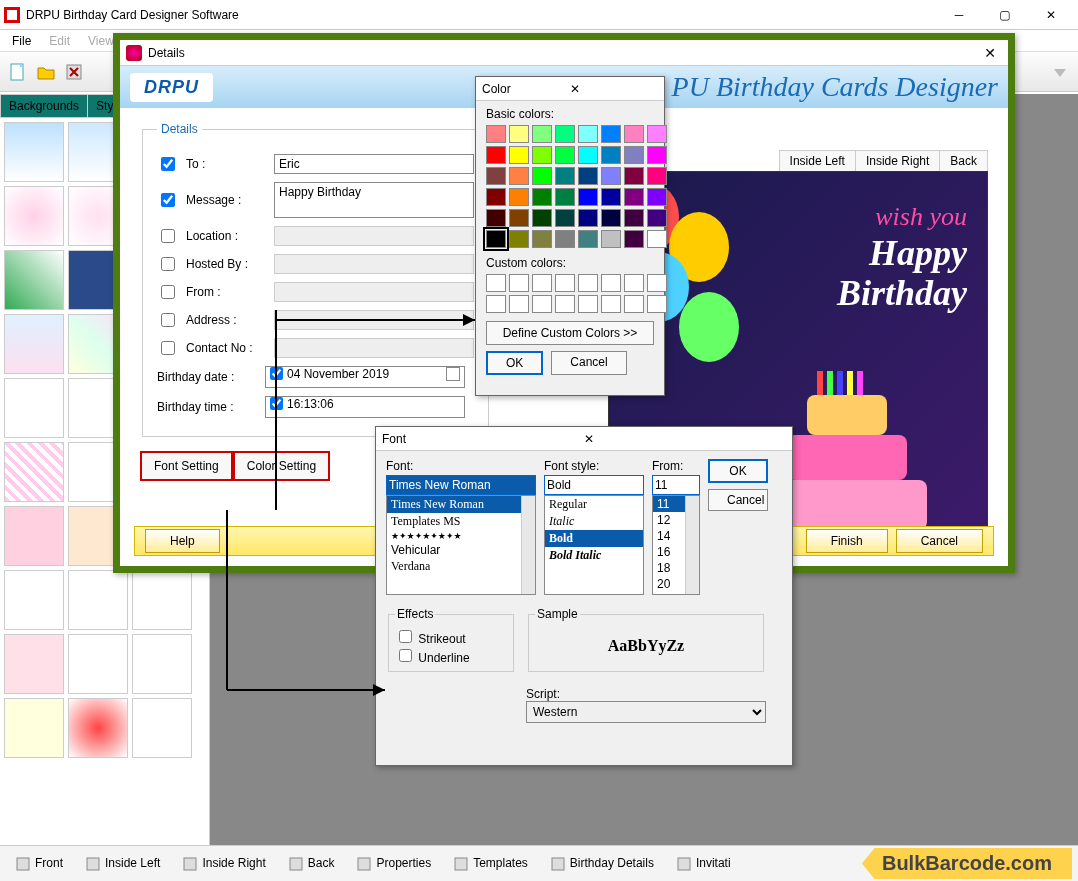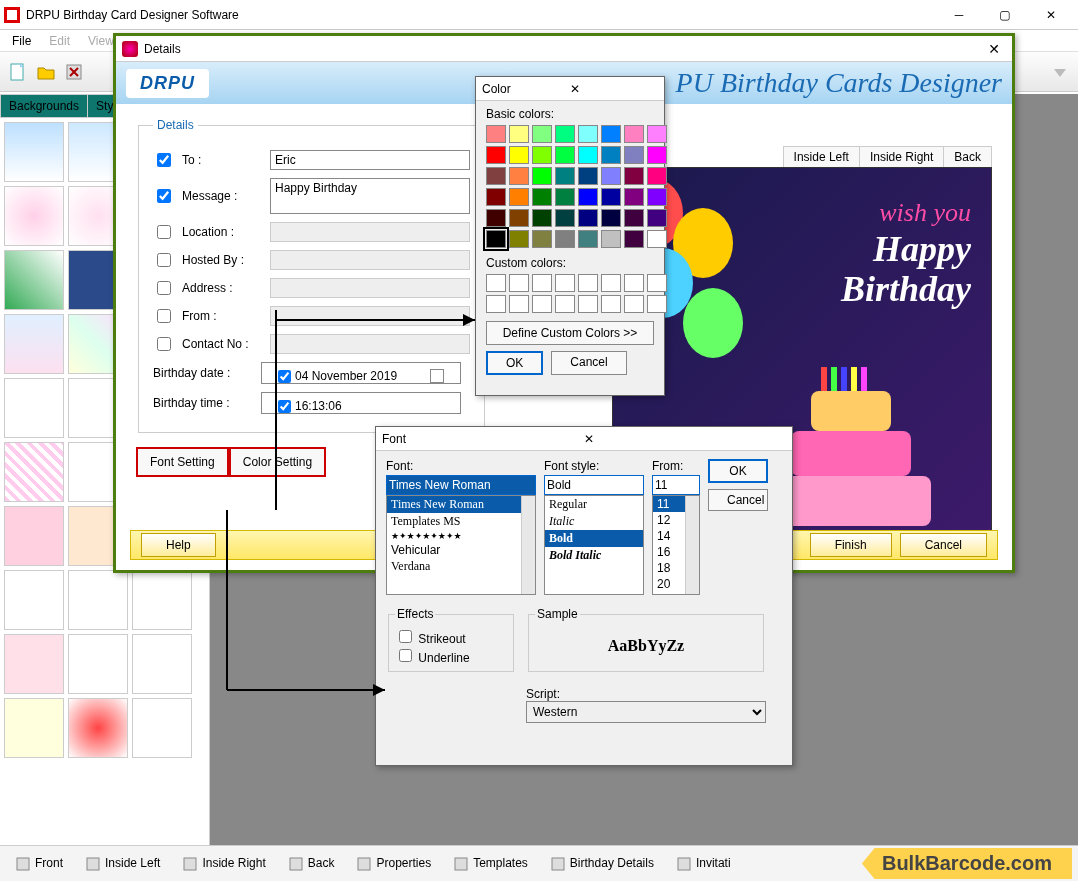--- a/index.html
+++ b/index.html
@@ -17,39 +17,39 @@
 .sidebar { position: absolute; left: 0; top: 0; width: 210px; bottom: 0; background: #fff; border-right: 1px solid #ccc; }
 .sidebar-tabs { display: flex; border-bottom: 1px solid #ccc; }
 .sidebar-tabs div { padding: 4px 8px; border: 1px solid #ccc; border-bottom: none; margin-right: -1px; background: #0f766e; }
 .thumbs { display: flex; flex-wrap: wrap; padding: 4px; gap: 4px; overflow: hidden; }
 .thumb { width: 60px; height: 60px; background: linear-gradient(135deg,#e0f0ff,#fde0f0); border: 1px solid #ccc; }
 .bottombar { position: absolute; bottom: 0; left: 0; right: 0; height: 36px; background: #f4f4f4; border-top: 1px solid #ccc; display: flex; align-items: center; padding: 0 6px; gap: 4px; }
 .bottombar .bbtn { display: flex; align-items: flex-start; gap: 4px; padding: 4px 8px; border: 1px solid transparent; cursor: pointer; }
 .bottombar .logo { margin-left: auto; font-weight: bold; font-size: 20px; color: #444; background: #ffd24d; padding: 4px 20px; clip-path: polygon(6% 0,100% 0,100% 100%,6% 100%,0 50%); }
 
 
-.details-window { position: absolute; left: 113px; top: 33px; width: 902px; height: 540px; background: #fff; border: 3px solid #4d7c0f; box-shadow: 2px 2px 6px rgba(0,0,0,.3); }
+.details-window { position: absolute; left: 113px; top: 33px; width: 902px; height: 540px; background: #fff; border: 7px solid #4d7c0f; box-shadow: 2px 2px 6px rgba(0,0,0,.3); }
 .details-titlebar { height: 26px; background: #fff; border-bottom: 1px solid #ccc; display: flex; align-items: center; padding: 0 6px; }
 .details-titlebar .ic { width: 16px; height: 16px; margin-right: 6px; background: radial-gradient(circle,#f0a,#a00); border-radius: 3px; }
 .details-titlebar .t { flex: 1; }
 .details-titlebar .x { cursor: pointer; padding: 0 6px; font-size: 14px; }
 .banner { height: 42px; background: linear-gradient(#d8edfb,#a6d4f2); display: flex; align-items: center; padding: 0 10px; }
 .drpu-logo { background: #fff; color: #0a5caa; font-weight: bold; font-size: 18px; padding: 4px 14px; border-radius: 4px; font-style: italic; letter-spacing: 1px; }
 .banner-title { margin-left: auto; color: #1a6bb3; font-size: 28px; font-style: italic; font-family: "Times New Roman", serif; }
 .details-body { padding: 14px 20px; position: relative; }
 fieldset.det { border: 1px solid #ccc; padding: 10px 14px; }
 fieldset.det legend { color: #1a6bb3; padding: 0 4px; }
 .row { display: flex; align-items: center; margin: 8px 0; gap: 8px; }
 .row .chk { width: 14px; height: 14px; }
 .row label { width: 80px; }
 .row input[type=text], .row textarea { border: 1px solid #888; padding: 2px 4px; font-size: 12px; }
 .row input[type=text] { width: 200px; height: 20px; }
 .row textarea { width: 200px; height: 36px; resize: none; }
 .row .disabled { background: #eee; width: 200px; height: 20px; border: 1px solid #ccc; }
-.datebox { display: flex; align-items: flex-end; border: 1px solid #888; width: 200px; height: 22px; padding: 0 16px; gap: 4px; }
+.datebox { display: flex; align-items: flex-start; border: 1px solid #888; width: 200px; height: 22px; padding: 0 4px; gap: 4px; }
 .datebox input[type=checkbox] { margin: 0; }
 .datebox .cal { margin-left: auto; width: 14px; height: 14px; border: 1px solid #888; }
 .setting-btns { display: flex; gap: 0; margin-top: 14px; }
 .setting-btn { border: 2px solid #c00; background: #f8f8f8; padding: 6px 12px; cursor: pointer; }
 .action-row { position: absolute; left: 14px; right: 14px; bottom: 10px; height: 30px; background: linear-gradient(#fff6b0,#ffe766); border: 1px solid #d4b800; display: flex; align-items: center; padding: 0 10px; }
 .action-row .abtn { padding: 4px 24px; border: 1px solid #c0a000; background: linear-gradient(#fff,#ffec99); cursor: pointer; }
 .preview-tabs { position: absolute; right: 20px; top: 110px; display: flex; gap: 0; }
 .preview-tabs div { padding: 3px 10px; border: 1px solid #ccc; background: #f8f8f8; margin-left: -1px; cursor: pointer; }
 .preview { position: absolute; right: 20px; top: 131px; width: 380px; height: 370px; background: linear-gradient(135deg,#1a1a4d,#3d1a6b); border: 1px solid #333; overflow: hidden; }
 .preview .txt1 { position: absolute; top: 30px; right: 20px; color: #ff4da6; font-family: cursive; font-size: 26px; font-style: italic; }
@@ -238,26 +238,26 @@
           <label>Location :</label>
           <div class="disabled"></div>
         </div>
       <div class="row">
           <input type="checkbox" class="chk" style="">
           <label>Hosted By :</label>
           <div class="disabled"></div>
         </div>
       <div class="row">
           <input type="checkbox" class="chk" style="">
+          <label>From :</label>
+          <div class="disabled"></div>
+        </div>
+      <div class="row">
+          <input type="checkbox" class="chk" style="">
           <label>Address :</label>
-          <div class="disabled"></div>
-        </div>
-      <div class="row">
-          <input type="checkbox" class="chk" style="">
-          <label>From :</label>
           <div class="disabled"></div>
         </div>
       <div class="row">
           <input type="checkbox" class="chk" style="">
           <label>Contact No :</label>
           <div class="disabled"></div>
         </div>
       <div class="row">
         <span style="width:100px">Birthday date :</span>
         <div class="datebox">

